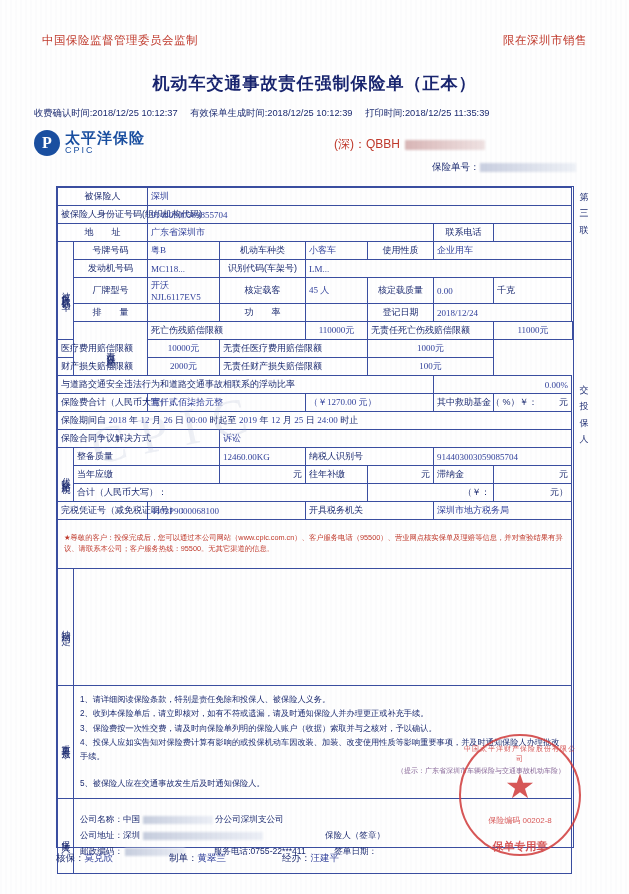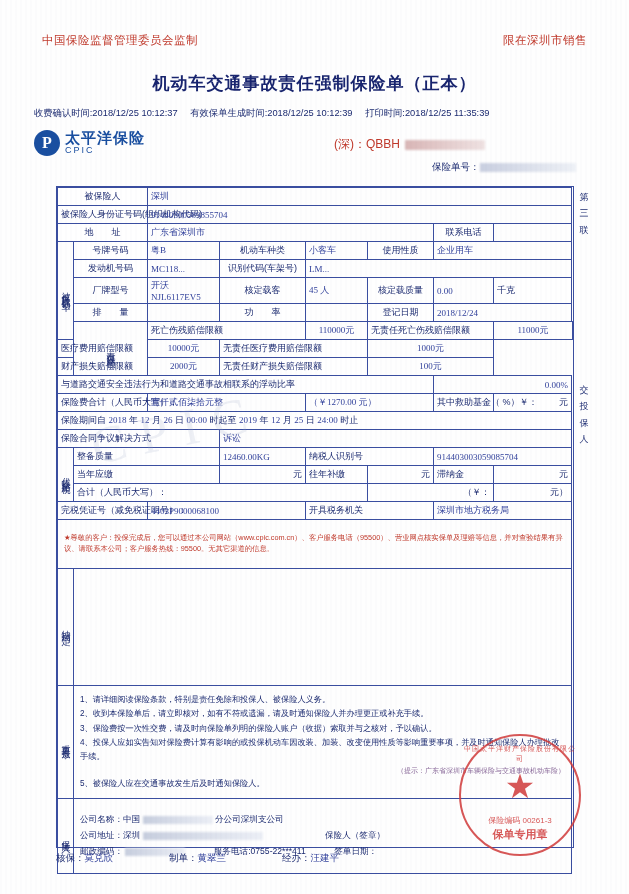--- a/index.html
+++ b/index.html
@@ -39,21 +39,21 @@
   .blurtext{display:inline-block;height:8px;background:linear-gradient(90deg,#c7cede,#eceff6);filter:blur(1.1px);vertical-align:middle;}
   .note{font-size:7.3px;color:#c0392b;line-height:1.5;padding:4px 6px;}
   .tips{font-size:8.2px;line-height:1.75;padding:4px 6px;color:#1b2a70;}
   .tips .small{font-size:7px;color:#8a6a9a;}
   .insurer{font-size:8.6px;line-height:1.85;padding:3px 6px;}
   .footer{position:absolute;left:56px;top:852px;width:516px;font-size:9.5px;color:#1b2a70;display:flex;gap:56px;}
   .stamp{position:absolute;right:48px;bottom:38px;width:118px;height:118px;border:2px solid #d03a3a;border-radius:50%;opacity:.85;z-index:4;}
   .stamp .star{position:absolute;left:50%;top:42%;transform:translate(-50%,-50%);color:#d03a3a;font-size:34px;line-height:1;}
   .stamp .t1{position:absolute;left:0;right:0;top:8px;text-align:center;font-size:7px;color:#d03a3a;letter-spacing:1px;}
   .stamp .t2{position:absolute;left:0;right:0;bottom:28px;text-align:center;font-size:8px;color:#d03a3a;}
-  .stamp .t3{position:absolute;left:0;right:0;bottom:12px;text-align:center;font-size:11px;color:#d03a3a;font-weight:bold;}
+  .stamp .t3{position:absolute;left:0;right:0;bottom:0;text-align:center;font-size:11px;color:#d03a3a;font-weight:bold;}
   .wm{position:absolute;left:90px;top:400px;font-size:52px;color:rgba(160,170,200,.18);transform:rotate(-12deg);z-index:2;letter-spacing:14px;font-family:"Liberation Serif",serif;}
   .c-center{text-align:center;}
   .c-right{text-align:right;}
   .nowrap{white-space:nowrap;overflow:hidden;}
 </style>
 </head>
 <body>
 
 <div class="page">
 
@@ -284,21 +284,21 @@
           </div>
         </td>
       </tr>
     </tbody>
       </table>
   </div>
 
   <div class="stamp">
     <div class="t1">中国太平洋财产保险股份有限公司</div>
     <div class="star">★</div>
-    <div class="t2">保险编码 00261-3</div>
+    <div class="t2">保险编码 00202-8</div>
     <div class="t3">保单专用章</div>
   </div>
 
   <div class="footer">
     <div><span>核保：</span><span class="hand">莫兑欣</span></div>
     <div><span>制单：</span><span class="hand">黄翠兰</span></div>
     <div><span>经办：</span><span class="hand">汪建平</span></div>
   </div>
 
 </div>

